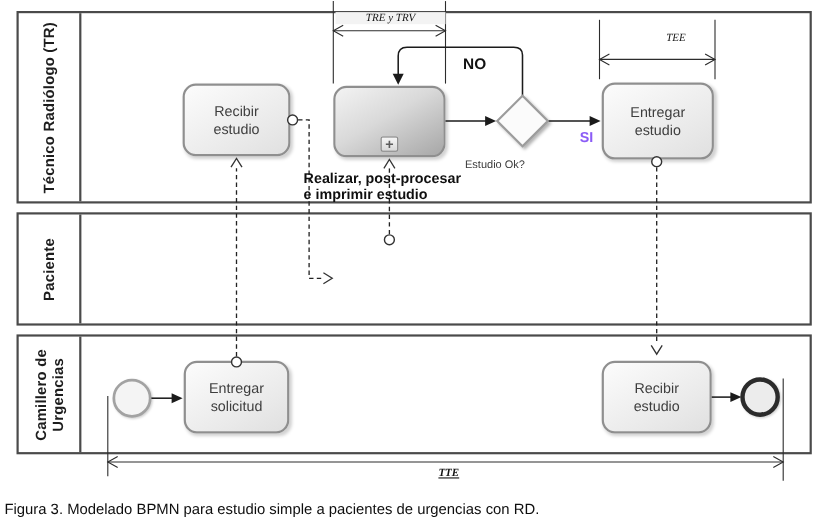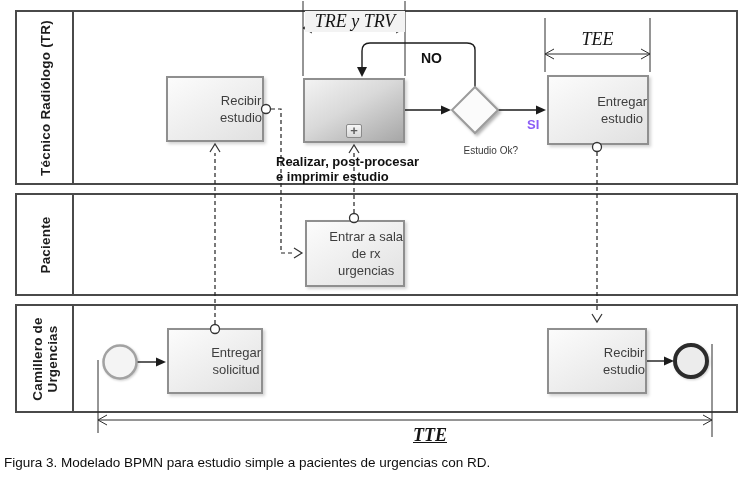--- a/index.html
+++ b/index.html
@@ -20,24 +20,24 @@
     border-right:2px solid #4a4a4a;
   }
   .lane-label{
     position:absolute;left:50%;top:50%;
     transform:translate(-50%,-50%) rotate(-90deg);
     font-weight:bold;font-size:13.5px;color:#1d1d1d;white-space:pre-line;
     text-align:center;line-height:15px;width:max-content;letter-spacing:.2px;
   }
   
   .task{
-    position:absolute;box-sizing:border-box;border:2px solid #8f8f8f;border-radius:0;
+    position:absolute;box-sizing:border-box;border:2px solid #8f8f8f;border-radius:12px;
     background:linear-gradient(150deg,#fcfcfc 0%,#e9e9e9 70%,#e0e0e0 100%);
     box-shadow:2px 2px 3px rgba(0,0,0,.18);
-    display:flex;align-items:center;justify-content:flex-end;text-align:center;
+    display:flex;align-items:center;justify-content:center;text-align:center;
     font-size:13px;line-height:17px;color:#3e3e3e;white-space:pre-line;
   }
   .task-recibir-tr{left:166px;top:76px;width:98px;height:66px;}
   .task-realizar{
     left:303px;top:78px;width:102px;height:65px;
     background:linear-gradient(150deg,#f3f3f3 0%,#d9d9d9 45%,#a7a7a7 100%);
   }
   .task-entregar-tr{left:547px;top:75px;width:102px;height:70px;}
   .task-entrar-sala{left:305px;top:220px;width:100px;height:67px;}
   .task-entregar-sol{left:167px;top:328px;width:96px;height:66px;}
@@ -49,28 +49,28 @@
     font-size:13px;font-weight:bold;color:#5c5c5c;line-height:12px;text-align:center;
   }
   
   .free-label{position:absolute;}
   .label-realizar{
     left:276px;top:154px;font-size:13px;font-weight:bold;color:#101010;
     line-height:15px;white-space:pre-line;
   }
   .label-no{left:421px;top:50px;font-size:14px;font-weight:bold;color:#111;}
   .label-si{left:527px;top:117px;font-size:13px;font-weight:bold;color:#8b5cf6;}
-  .label-gateway-q{left:440px;top:145px;width:78px;text-align:right;font-size:10px;color:#3a3a3a;}
+  .label-gateway-q{left:411px;top:145px;width:78px;text-align:center;font-size:10px;color:#3a3a3a;}
   .dim-label{
     position:absolute;font-family:"Liberation Serif","DejaVu Serif",serif;
-    font-style:italic;font-size:18px;color:#151515;text-align:center;
+    font-style:italic;font-size:10px;color:#151515;text-align:center;
   }
   .label-tre{left:305px;top:11px;width:100px;background:#f3f3f3;}
-  .label-tee{left:545px;top:29px;width:105px;}
-  .label-tte{left:402px;top:425px;width:56px;font-weight:bold;text-decoration:underline;}
+  .label-tee{left:545px;top:29px;width:105px;padding-left:17px;}
+  .label-tte{left:380px;top:425px;width:56px;font-weight:bold;text-decoration:underline;}
   .caption{
     position:absolute;left:4px;top:455px;
     font-family:Liberation Sans, sans-serif;font-size:13.5px;color:#0e0e0e;
   }
   
   .connectors{position:absolute;left:0;top:0;pointer-events:none;}
   .seq{stroke:#1b1b1b;stroke-width:1.4;fill:none;}
   .seq-head{fill:#1b1b1b;stroke:none;}
   .msg{stroke:#222;stroke-width:1.2;fill:none;stroke-dasharray:4 3;}
   .msg-circle{fill:#ffffff;stroke:#333;stroke-width:1.3;}
@@ -103,25 +103,20 @@
     <span>Recibir
 estudio</span>
   </div>
   <div class="task task-realizar">
     <div class="plus-marker">+</div>
   </div>
   <div class="task task-entregar-tr">
     <span>Entregar
 estudio</span>
   </div>
-  <div class="task task-entrar-sala">
-    <span>Entrar a sala
-de rx
-urgencias</span>
-  </div>
   <div class="task task-entregar-sol">
     <span>Entregar
 solicitud</span>
   </div>
   <div class="task task-recibir-cam">
     <span>Recibir
 estudio</span>
   </div>
 
   <svg class="connectors" width="751" height="482" viewBox="0 0 751 482">

